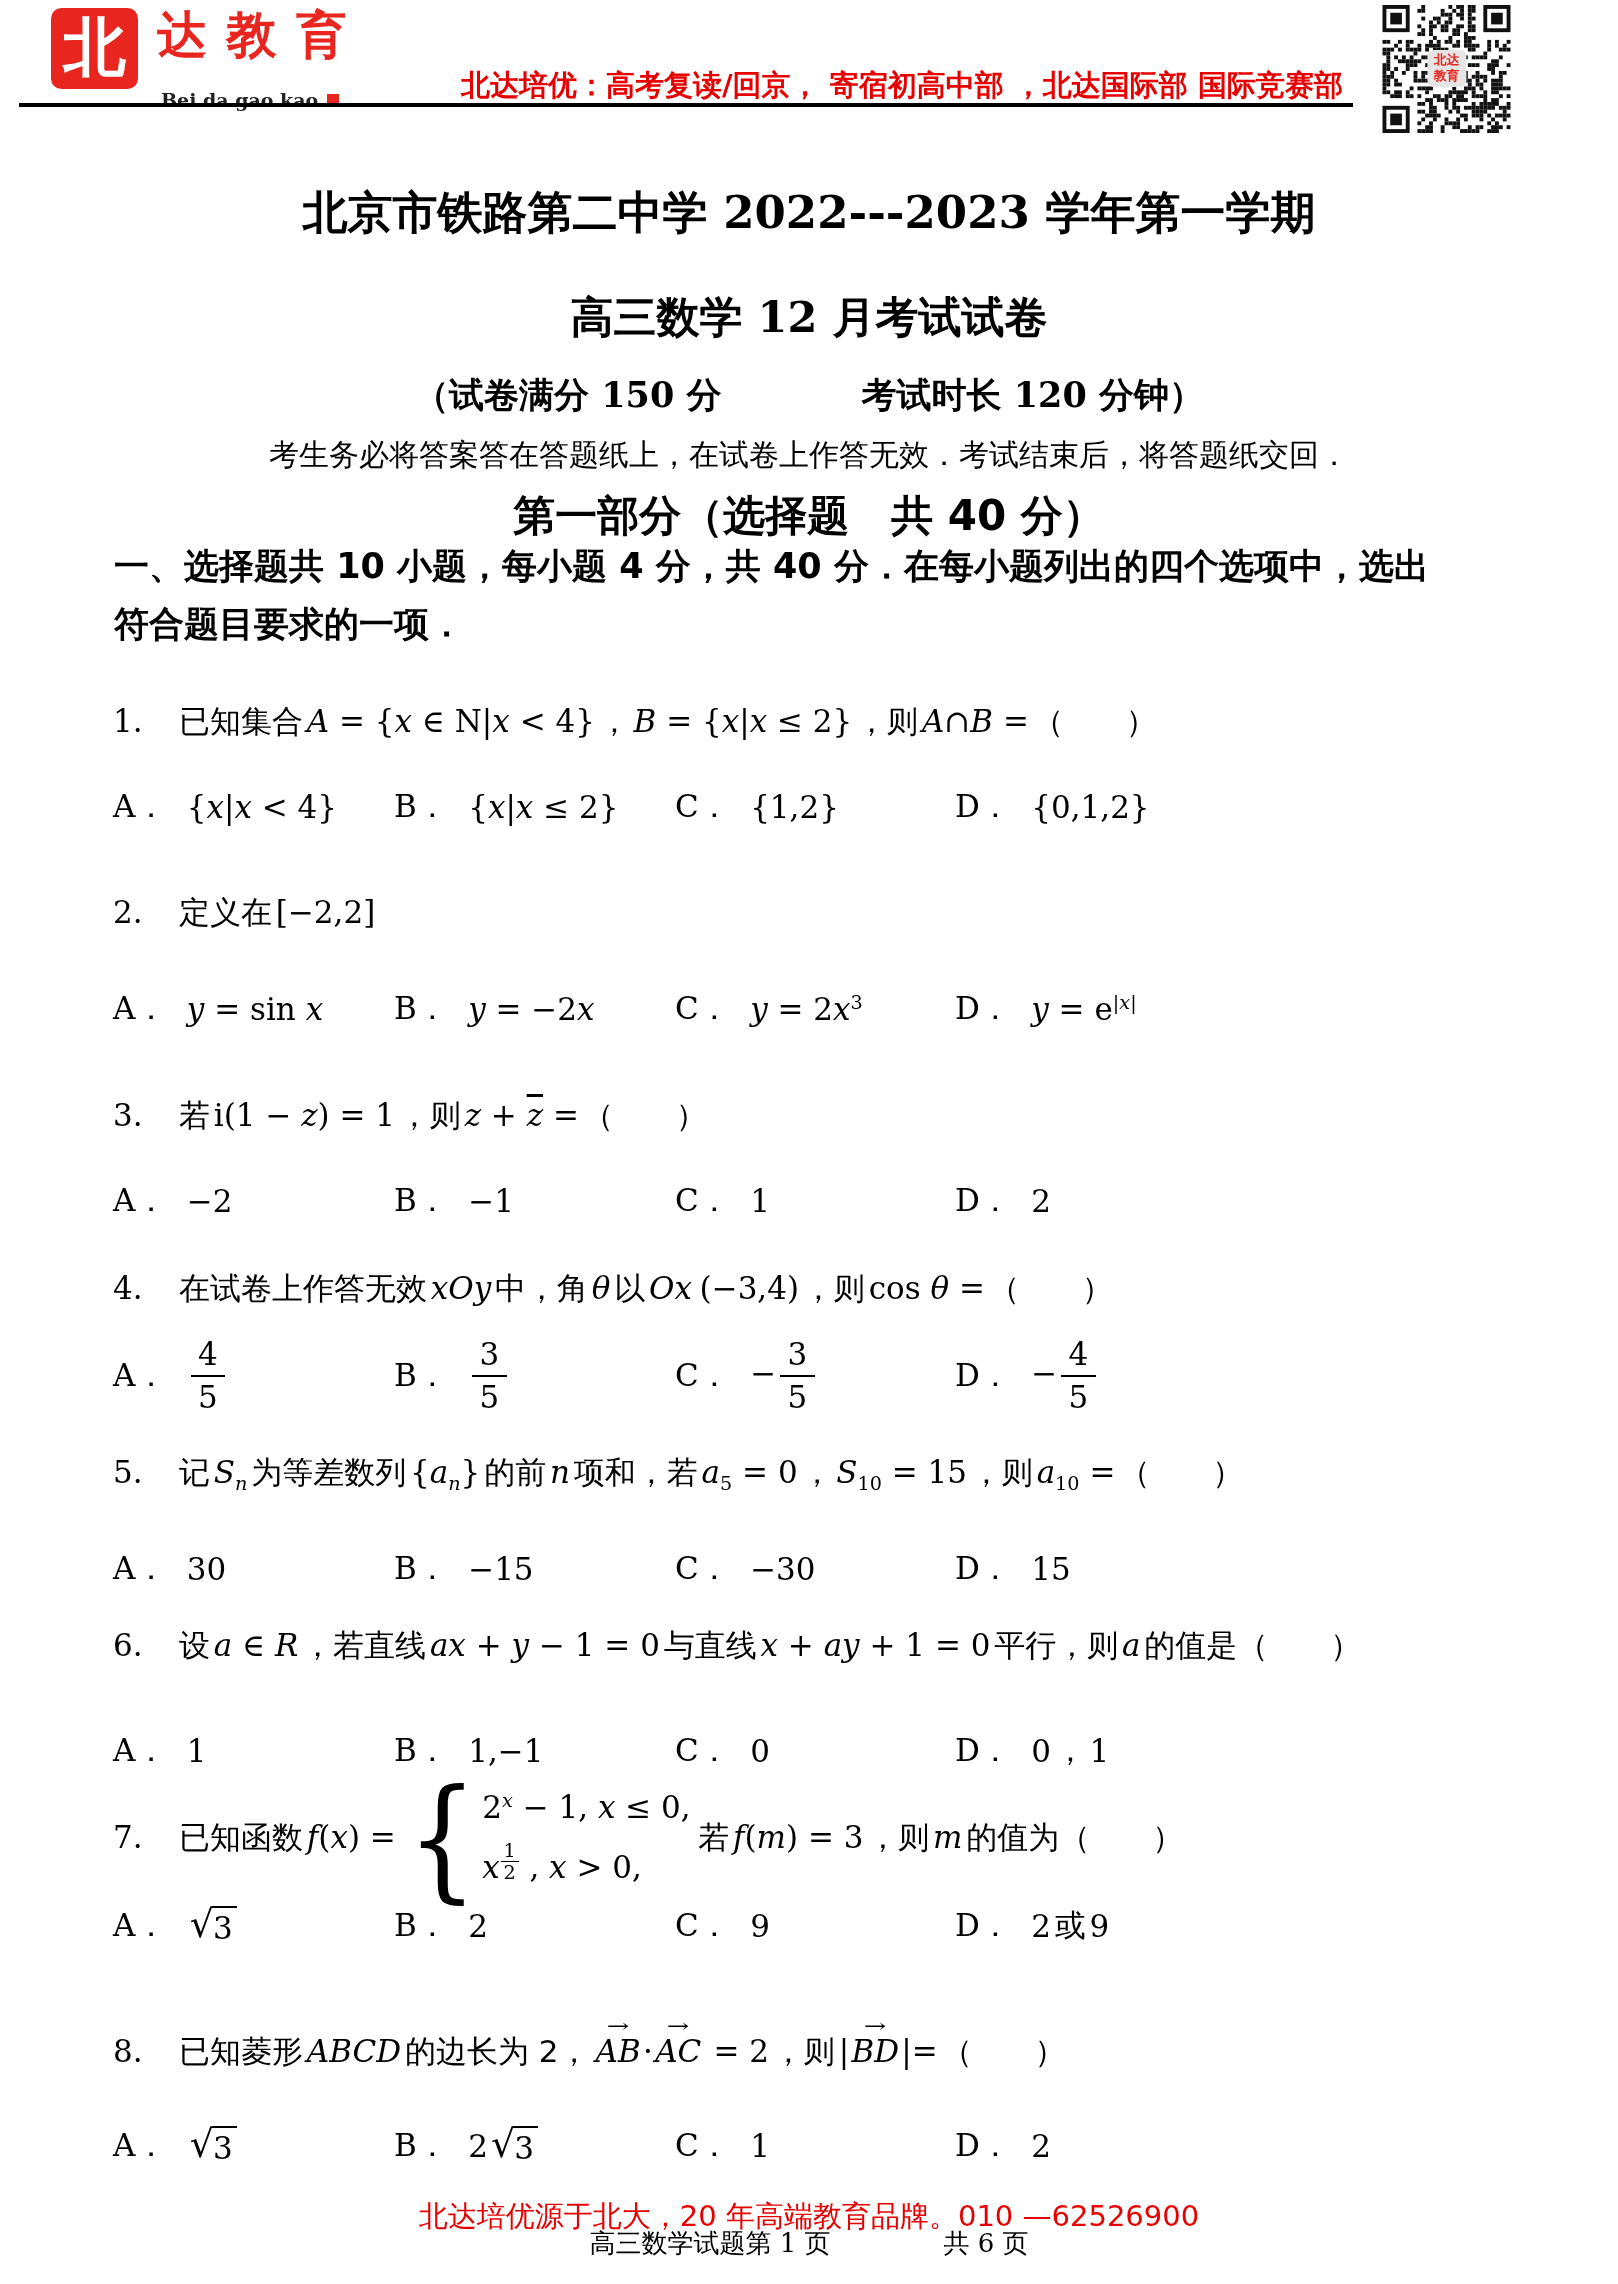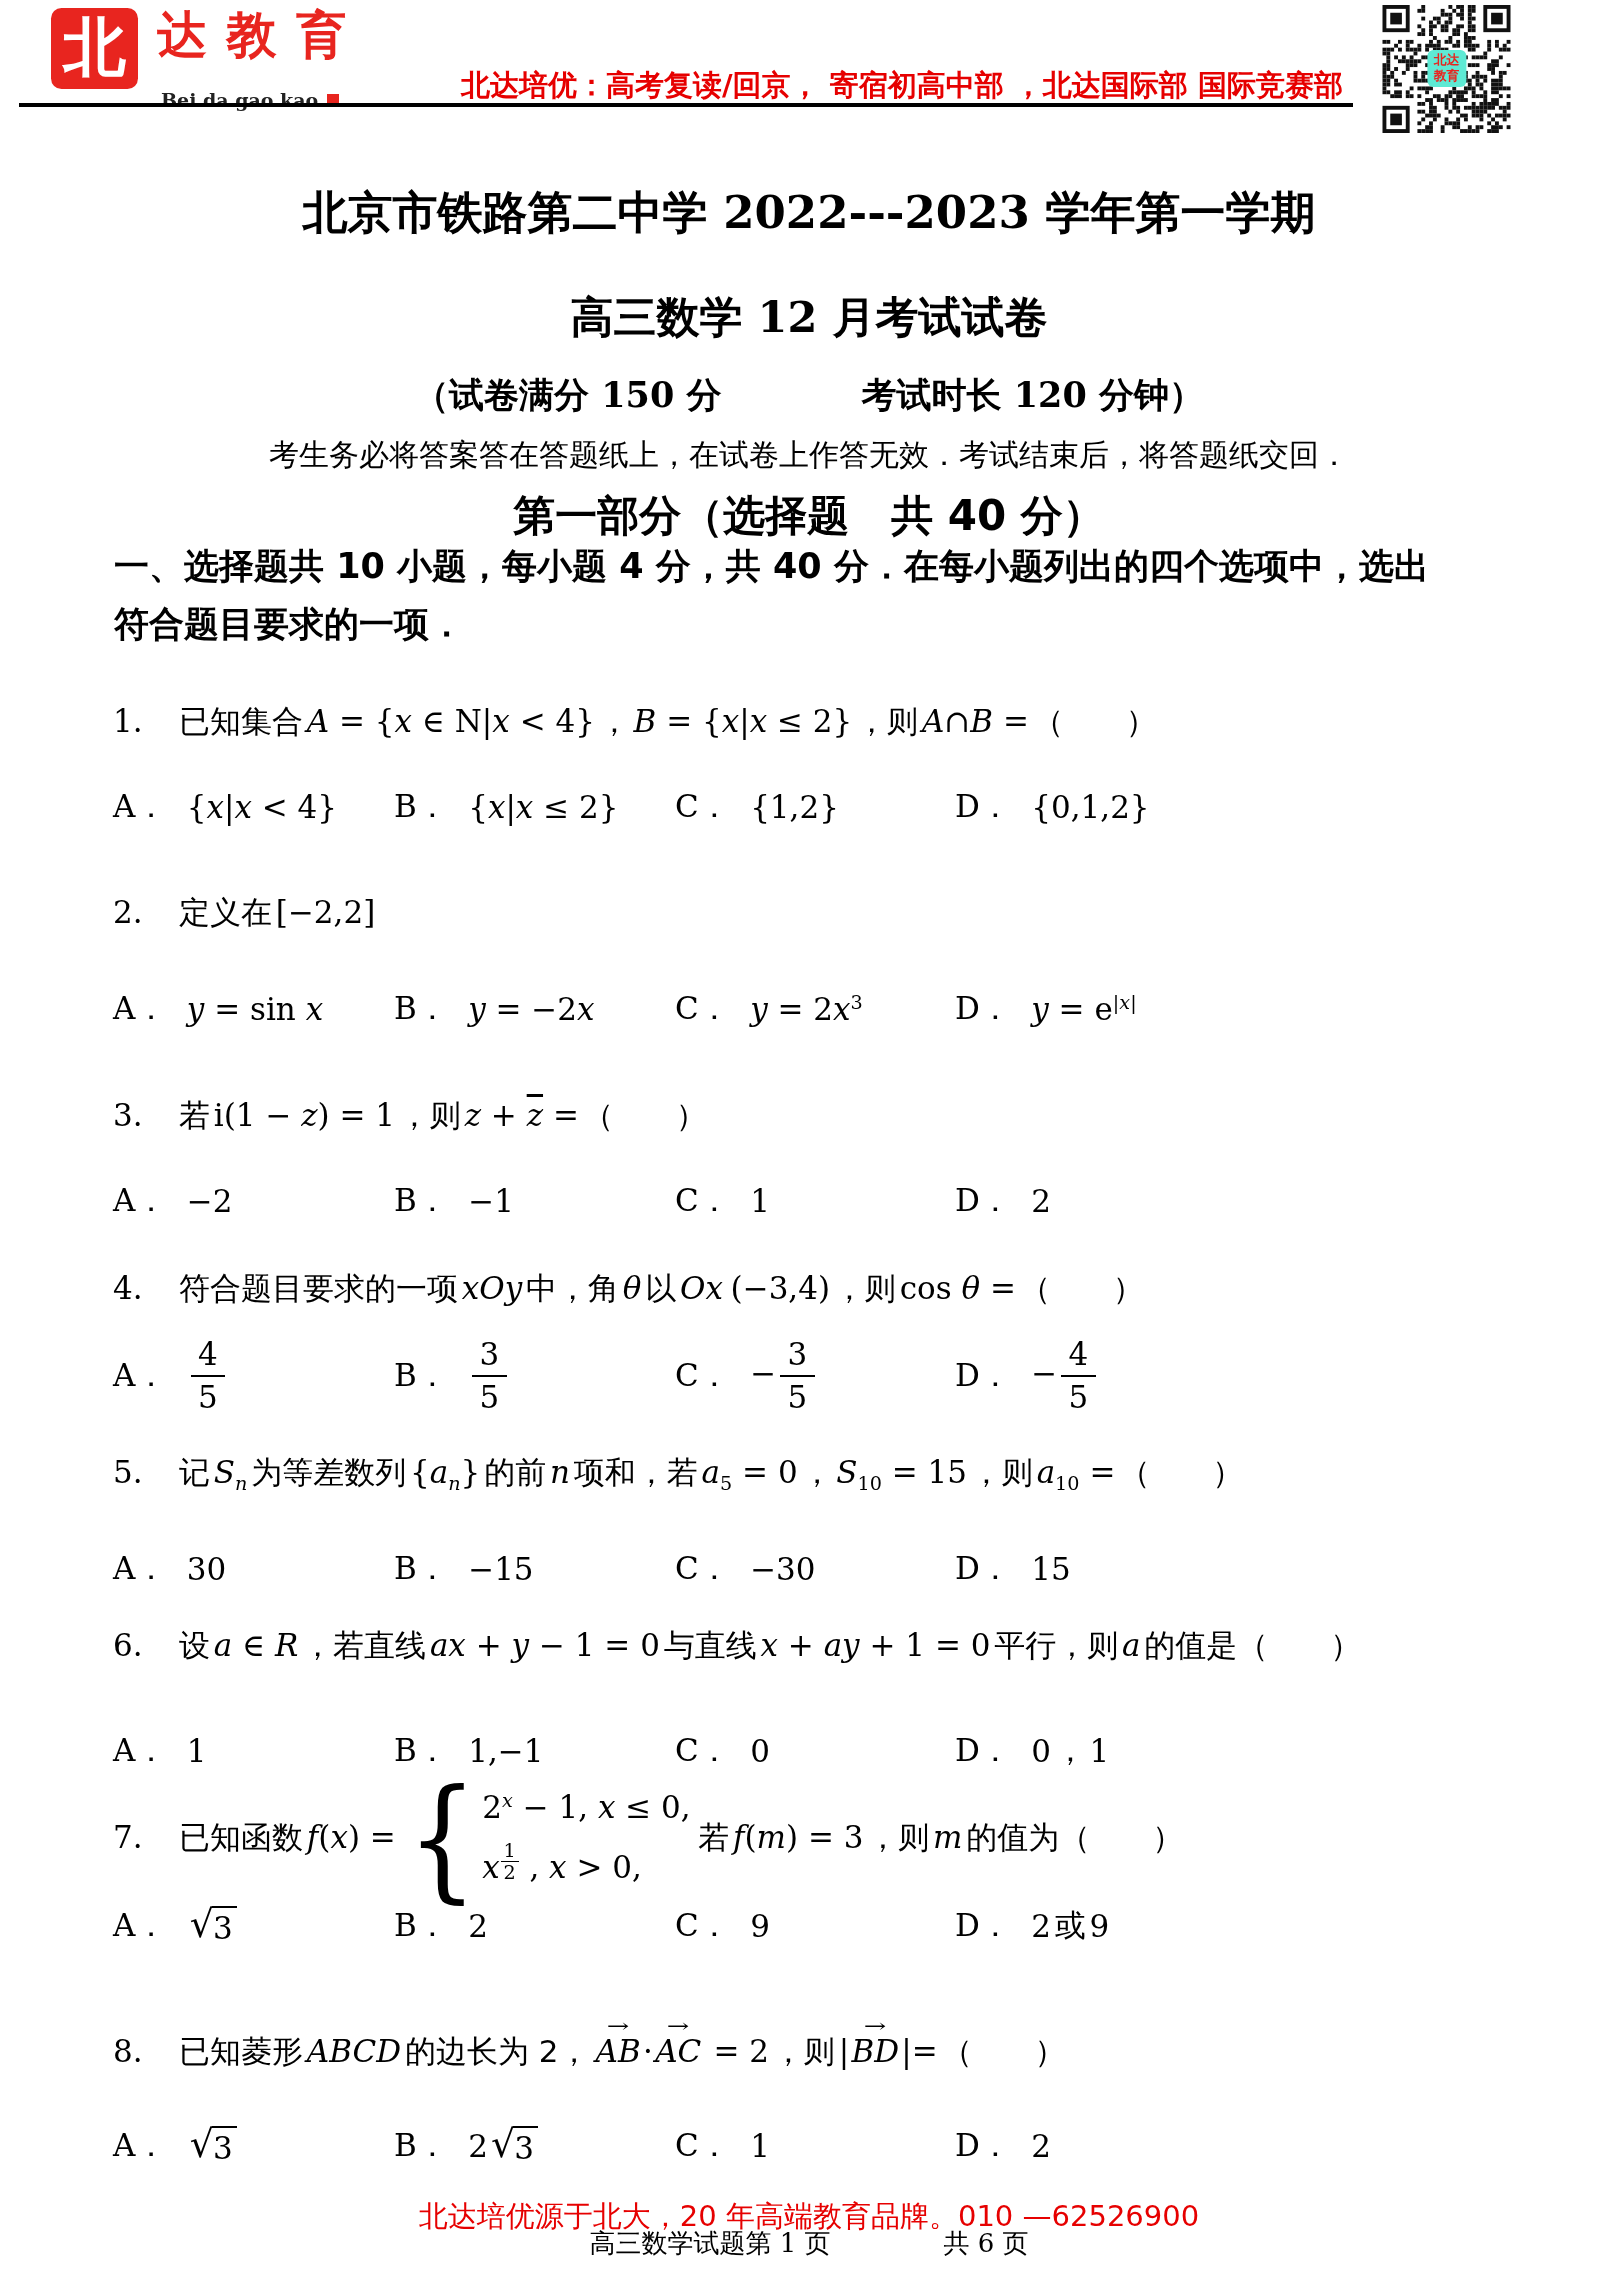--- a/index.html
+++ b/index.html
@@ -14,21 +14,21 @@
         color:#fff;font-size:63px;font-weight:bold;font-family:"DejaVu Serif",serif;}
   .brand{position:absolute;left:157px;top:1.5px;color:#e8251f;font-size:50px;font-weight:bold;
          font-family:"DejaVu Serif",serif;letter-spacing:19.6px;white-space:nowrap;}
   .logo-sub{position:absolute;left:161px;top:89px;font-size:19px;font-weight:bold;
             font-family:"DejaVu Serif",serif;color:#222;display:flex;align-items:center;gap:9px;}
   .logo-sq{width:12px;height:12px;background:#e8251f;display:inline-block;}
   .tagline{position:absolute;left:461px;top:66px;color:#e60000;font-size:29px;font-weight:bold;white-space:nowrap;}
   .qr{position:absolute;left:1379px;top:4.5px;width:135px;height:128px;}
   .qr svg{width:100%;height:100%;display:block;}
   .qr-label{position:absolute;left:50%;top:50%;transform:translate(-50%,-50%);
-            background:#5eead4;border-radius:6px;padding:2.3px 6.8px;text-align:center;
+            background:#e5e5e5;border-radius:6px;padding:2.3px 6.8px;text-align:center;
             color:#e8251f;font-weight:bold;font-size:12.8px;line-height:1.3;}
   
   .cline{position:absolute;left:0;width:100%;text-align:center;white-space:nowrap;}
   .t1{top:183px;font-size:45px;font-weight:bold;font-family:"DejaVu Serif",serif;}
   .t2{top:289px;font-size:43px;font-weight:bold;font-family:"DejaVu Serif",serif;}
   .info{top:372px;font-size:35px;font-weight:bold;font-family:"DejaVu Serif",serif;}
   .notice{top:435px;font-size:30px;font-family:"DejaVu Serif",serif;}
   .part{top:488px;font-size:42px;font-weight:bold;}
   .intro{position:absolute;left:114px;font-size:35px;font-weight:bold;white-space:nowrap;}
   .intro1{top:543px;} .intro2{top:601px;}
@@ -553,21 +553,21 @@
         </div>
         <div class="opt">
           <span class="olabel">D．</span>
           <span class="m">2</span>
         </div>
       </div>
     </div>
     <div class="q q4">
       <div class="stem">
         <span class="qnum">4.</span>
-        <span class="tseg">符合题目要求的一项 </span>
+        <span class="tseg">在试卷上作答无效 </span>
         <span class="m"><span class="mi">xOy</span></span>
         <span class="tseg"> 中，角 </span>
         <span class="m"><span class="mi">θ</span></span>
         <span class="tseg"> 以 </span>
         <span class="m"><span class="mi">Ox</span></span>
         <span class="m">(−3,4)</span>
         <span class="tseg">，则 </span>
         <span class="m">cos <span class="mi">θ</span> =</span>
         <span class="tseg">（　　）</span>
       </div>

